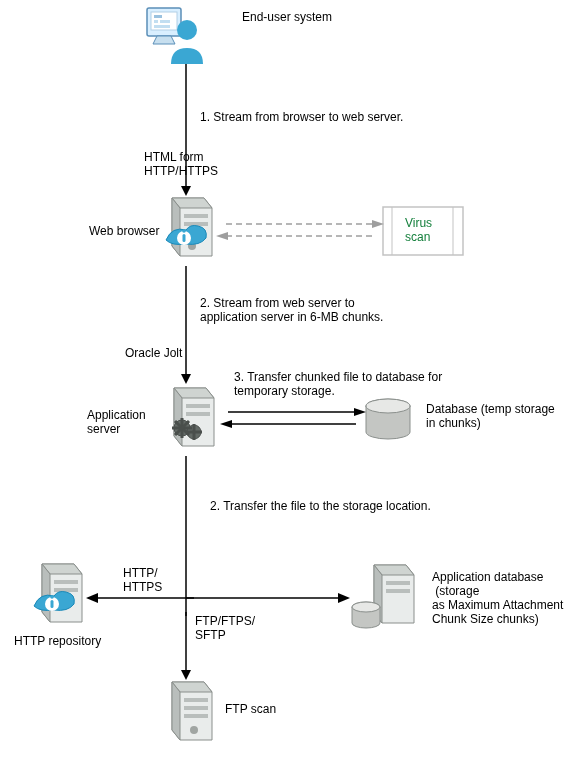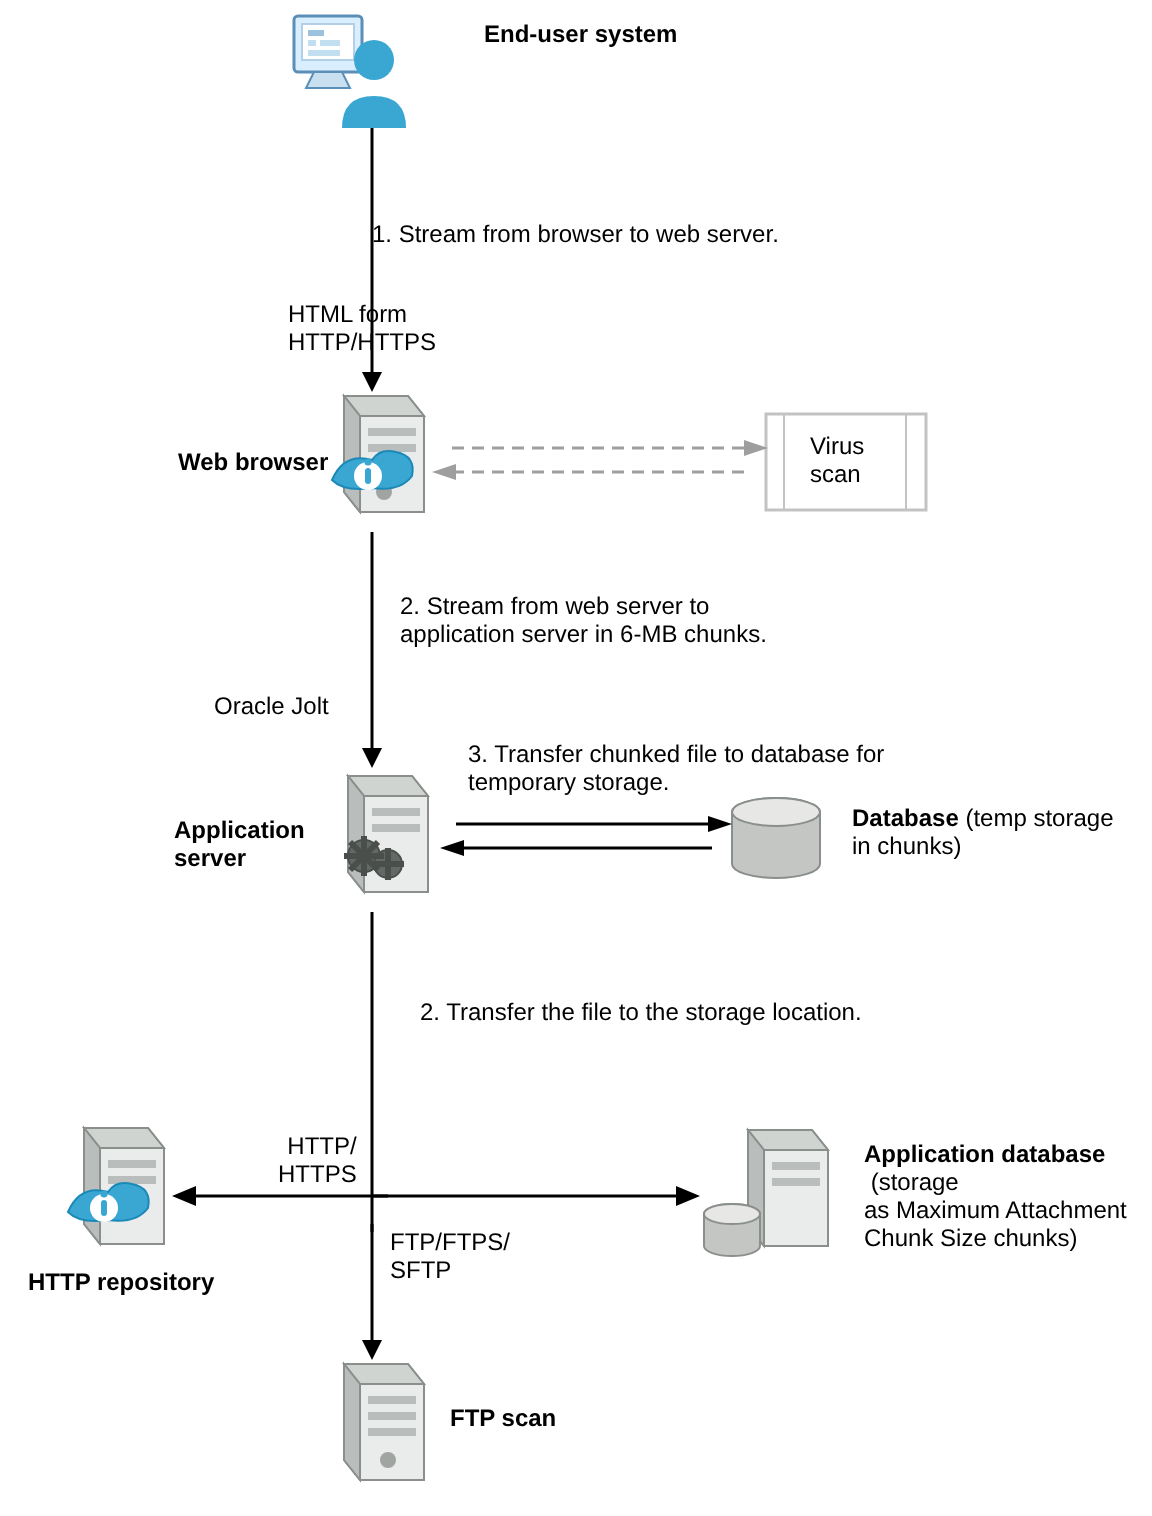--- a/index.html
+++ b/index.html
@@ -1,17 +1,17 @@
 <!DOCTYPE html>
 <html><head>
 <meta charset="utf-8">
 <style>
 body{margin:0;font-family:Arial,Helvetica,sans-serif;font-size:12px;color:#000;width:576px;height:758px;position:relative}
 .lbl{position:absolute}
-.b{font-weight:bold}
+.b{font-weight:normal}
 .node{position:absolute}
 svg{display:block}
 </style>
 </head>
 <body>
 
 <div class="node" style="left:145px;top:6px">
 <svg width="60" height="60" viewBox="0 0 60 60">
   <rect x="2" y="2" width="34" height="28" rx="2" fill="#d9efff" stroke="#5b8fb8" stroke-width="1.5"></rect>
   <rect x="6" y="6" width="26" height="18" fill="#fff" stroke="#b2cfe6"></rect>
@@ -19,21 +19,21 @@
   <rect x="9" y="14" width="4" height="3" fill="#c2def1"></rect>
   <rect x="15" y="14" width="10" height="3" fill="#c2def1"></rect>
   <rect x="9" y="19" width="16" height="3" fill="#c2def1"></rect>
   <path d="M12 30 L26 30 L30 38 L8 38 Z" fill="#c7dfef" stroke="#5b8fb8"></path>
   <circle cx="42" cy="24" r="10" fill="#3aa7d3"></circle>
   <path d="M26 58 Q26 42 42 42 Q58 42 58 58 Z" fill="#3aa7d3"></path>
 </svg>
 </div>
 <div class="lbl b" style="left:242px;top:10px">End-user system</div>
 
-<div class="lbl" style="left:186px;top:110px;white-space:pre">1. Stream from browser to web server.</div>
+<div class="lbl" style="left:200px;top:110px;white-space:pre">1. Stream from browser to web server.</div>
 <div class="lbl" style="left:144px;top:150px;white-space:pre">HTML form
 HTTP/HTTPS</div>
 
 <svg class="node" style="left:176px;top:64px" width="20" height="132">
   <line x1="10" y1="0" x2="10" y2="124" stroke="#000" stroke-width="1.5"></line>
   <polygon points="10,132 5,122 15,122" fill="#000"></polygon>
 </svg>
 
 <div class="node" style="left:160px;top:196px">
 <svg width="56" height="70" viewBox="0 0 56 70">
@@ -51,33 +51,33 @@
 </div>
 <div class="lbl b" style="left:89px;top:224px">Web browser</div>
 
 <div class="node" style="left:382px;top:206px">
 <svg width="82" height="50">
   <rect x="1" y="1" width="80" height="48" fill="none" stroke="#c3c3c3" stroke-width="1.5"></rect>
   <line x1="10" y1="1" x2="10" y2="49" stroke="#c3c3c3" stroke-width="1"></line>
   <line x1="71" y1="1" x2="71" y2="49" stroke="#c3c3c3" stroke-width="1"></line>
 </svg>
 </div>
-<div class="lbl" style="left:405px;top:216px;white-space:pre;color:#000000">Virus
+<div class="lbl" style="left:405px;top:216px;white-space:pre;color:#15803d">Virus
 scan</div>
 
 <svg class="node" style="left:216px;top:218px" width="168" height="24">
   <line x1="10" y1="6" x2="158" y2="6" stroke="#9e9e9e" stroke-width="1.5" stroke-dasharray="6 4"></line>
   <polygon points="168,6 156,2 156,10" fill="#9e9e9e"></polygon>
   <line x1="10" y1="18" x2="158" y2="18" stroke="#9e9e9e" stroke-width="1.5" stroke-dasharray="6 4"></line>
   <polygon points="0,18 12,14 12,22" fill="#9e9e9e"></polygon>
 </svg>
 
 <div class="lbl" style="left:200px;top:296px;white-space:pre">2. Stream from web server to
 application server in 6-MB chunks.</div>
-<div class="lbl" style="left:107px;top:346px">Oracle Jolt</div>
+<div class="lbl" style="left:125px;top:346px">Oracle Jolt</div>
 
 <svg class="node" style="left:176px;top:266px" width="20" height="118">
   <line x1="10" y1="0" x2="10" y2="110" stroke="#000" stroke-width="1.5"></line>
   <polygon points="10,118 5,108 15,108" fill="#000"></polygon>
 </svg>
 
 <div class="lbl" style="left:234px;top:370px;white-space:pre">3. Transfer chunked file to database for
 temporary storage.</div>
 
 <div class="node" style="left:160px;top:384px">
@@ -124,21 +124,21 @@
 <div class="lbl" style="left:210px;top:499px">2. Transfer the file to the storage location.</div>
 
 <svg class="node" style="left:176px;top:456px" width="20" height="160">
   <line x1="10" y1="0" x2="10" y2="160" stroke="#000" stroke-width="1.5"></line>
 </svg>
 
 <svg class="node" style="left:86px;top:588px" width="108" height="20">
   <line x1="108" y1="10" x2="12" y2="10" stroke="#000" stroke-width="1.5"></line>
   <polygon points="0,10 12,5 12,15" fill="#000"></polygon>
 </svg>
-<div class="lbl" style="left:139px;top:566px;white-space:pre;text-align:right">HTTP/
+<div class="lbl" style="left:123px;top:566px;white-space:pre;text-align:left">HTTP/
 HTTPS</div>
 
 <svg class="node" style="left:186px;top:588px" width="164" height="20">
   <line x1="0" y1="10" x2="152" y2="10" stroke="#000" stroke-width="1.5"></line>
   <polygon points="164,10 152,5 152,15" fill="#000"></polygon>
 </svg>
 
 <svg class="node" style="left:176px;top:612px" width="20" height="68">
   <line x1="10" y1="0" x2="10" y2="60" stroke="#000" stroke-width="1.5"></line>
   <polygon points="10,68 5,58 15,58" fill="#000"></polygon>

